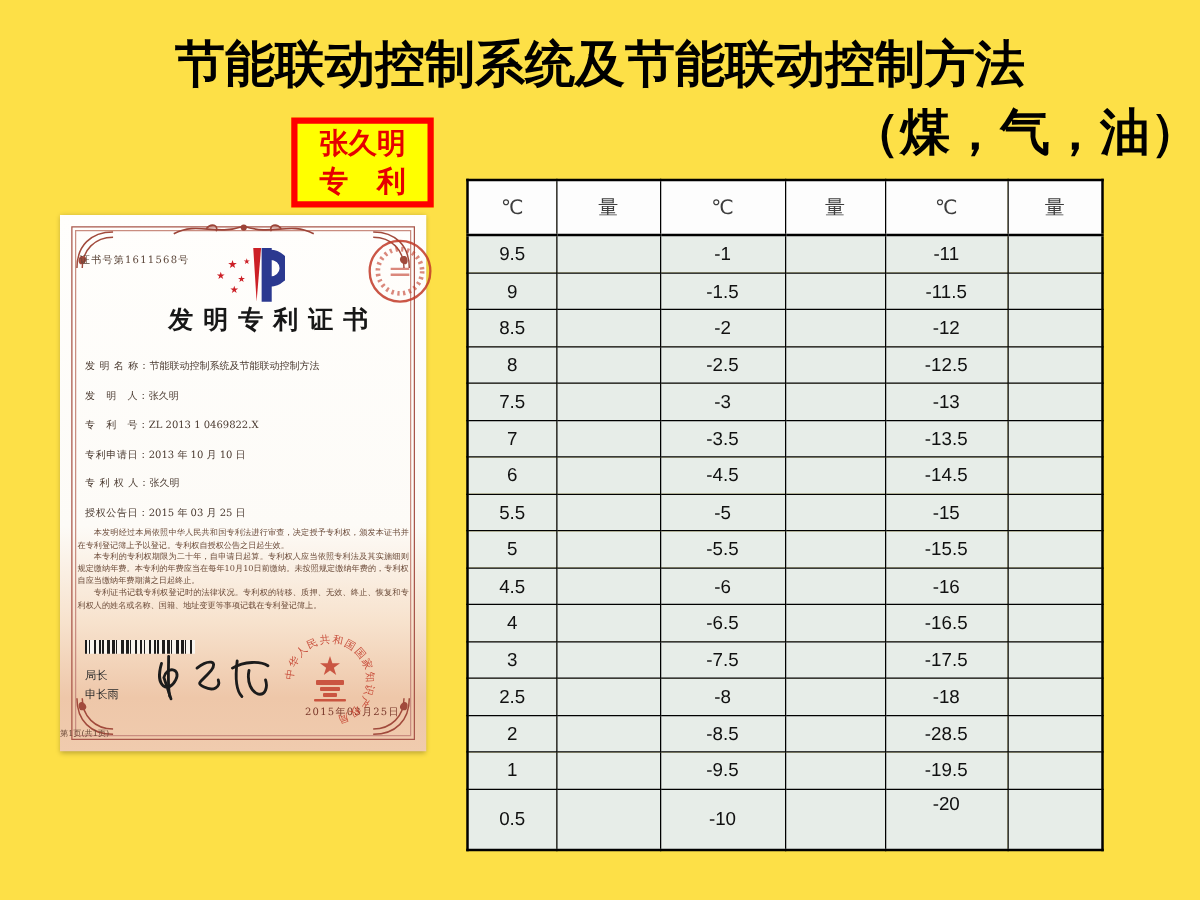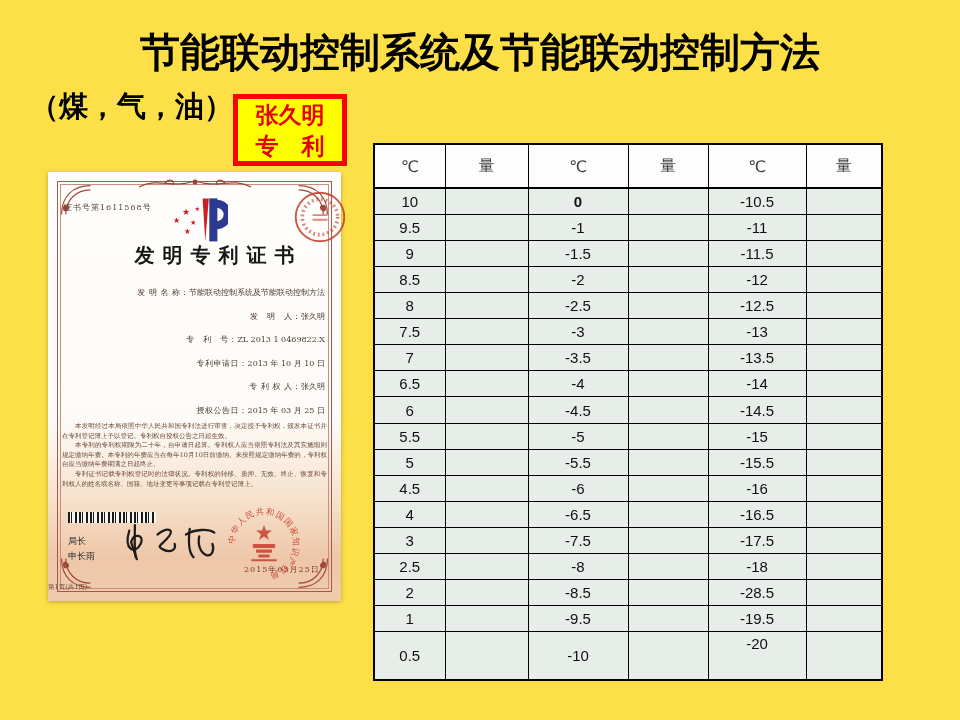--- a/index.html
+++ b/index.html
@@ -3,23 +3,23 @@
 <meta charset="utf-8">
 <style>
   html,body{margin:0;padding:0;background:#fff;}
   .slide{position:relative;width:960px;height:720px;background:#fde047;overflow:hidden;
          font-family:"Liberation Sans","DejaVu Sans",sans-serif;}
 
   
   .title-1{position:absolute;top:26px;left:0;right:0;text-align:center;
            font-family:"DejaVu Serif","Liberation Serif",serif;
            font-weight:bold;font-size:40px;line-height:52px;color:#000;}
-  .title-2{position:absolute;top:80px;left:0;right:0;text-align:left;padding-left:30px;
+  .title-2{position:absolute;top:80px;left:0;right:0;text-align:right;padding-left:30px;
            font-family:"DejaVu Serif","Liberation Serif",serif;
-           font-weight:bold;font-size:29px;line-height:52px;color:#000;}
+           font-weight:bold;font-size:40px;line-height:52px;color:#000;}
 
   
   .badge{position:absolute;left:233px;top:94px;width:104px;height:62px;
          background:#ffff00;border:5px solid #ff0000;text-align:center;
          font-family:"DejaVu Serif","Liberation Serif",serif;
          font-weight:bold;font-size:23px;line-height:31px;color:#e60000;}
 
   
   .certificate{position:absolute;left:48px;top:172px;width:293px;height:429px;
                background:linear-gradient(180deg,#fffefc 0%,#fdfbf7 58%,#f7e2cd 76%,#eec7a9 90%,#f0cbae 100%);
@@ -34,21 +34,21 @@
   .corner.br{right:11px;bottom:11px;transform:scale(-1,-1);}
   .top-ornament{position:absolute;left:50%;top:3px;transform:translateX(-50%);width:120px;height:16px;}
 
   .cert-no{position:absolute;left:16px;top:30px;font-size:8px;letter-spacing:1px;color:#5a4438;}
   .sipo-logo{position:absolute;left:122px;top:21px;width:58px;height:52px;}
   .round-seal{position:absolute;left:244px;top:17px;width:56px;height:56px;opacity:.85;}
   .cert-title{position:absolute;left:0;right:0;top:70px;text-align:center;
               font-size:20px;font-weight:bold;letter-spacing:8px;color:#171717;text-indent:8px;padding-left:40px;}
 
   .cert-fields{position:absolute;left:20px;right:16px;top:116px;}
-  .cert-field{font-size:8px;line-height:9px;margin-bottom:14.5px;white-space:nowrap;color:#4a3a30;text-align:right;}
+  .cert-field{font-size:8px;line-height:9px;margin-bottom:14.5px;white-space:nowrap;color:#4a3a30;}
   .cf-label{letter-spacing:.5px;}
 
   .cert-paras{position:absolute;left:14px;right:14px;top:250px;}
   .cert-para{margin:0;font-size:6.5px;line-height:9.6px;text-align:justify;
              text-indent:2em;color:#6b4a38;}
 
   .barcode{position:absolute;left:20px;top:340px;width:88px;height:11px;
            background:repeating-linear-gradient(90deg,#1c1c1c 0 2px,#f8f4ee 2px 3px,#1c1c1c 3px 4px,#f8f4ee 4px 7px,#1c1c1c 7px 9px,#f8f4ee 9px 11px);}
   .director{position:absolute;left:20px;top:362px;font-size:9px;line-height:15px;color:#2a2a2a;}
   .signature{position:absolute;left:68px;top:348px;width:104px;height:46px;}
@@ -215,28 +215,20 @@
           <th>℃</th>
           <th>量</th>
           <th>℃</th>
           <th>量</th>
           <th>℃</th>
           <th>量</th>
         </tr>
       </thead>
       <tbody>
         <tr>
-          <td>10</td>
-          <td></td>
-          <td class="bold">0</td>
-          <td></td>
-          <td>-10.5</td>
-          <td></td>
-        </tr>
-        <tr>
           <td>9.5</td>
           <td></td>
           <td>-1</td>
           <td></td>
           <td>-11</td>
           <td></td>
         </tr>
         <tr>
           <td>9</td>
           <td></td>
@@ -268,28 +260,20 @@
           <td></td>
           <td>-13</td>
           <td></td>
         </tr>
         <tr>
           <td>7</td>
           <td></td>
           <td>-3.5</td>
           <td></td>
           <td>-13.5</td>
-          <td></td>
-        </tr>
-        <tr>
-          <td>6.5</td>
-          <td></td>
-          <td>-4</td>
-          <td></td>
-          <td>-14</td>
           <td></td>
         </tr>
         <tr>
           <td>6</td>
           <td></td>
           <td>-4.5</td>
           <td></td>
           <td>-14.5</td>
           <td></td>
         </tr>

